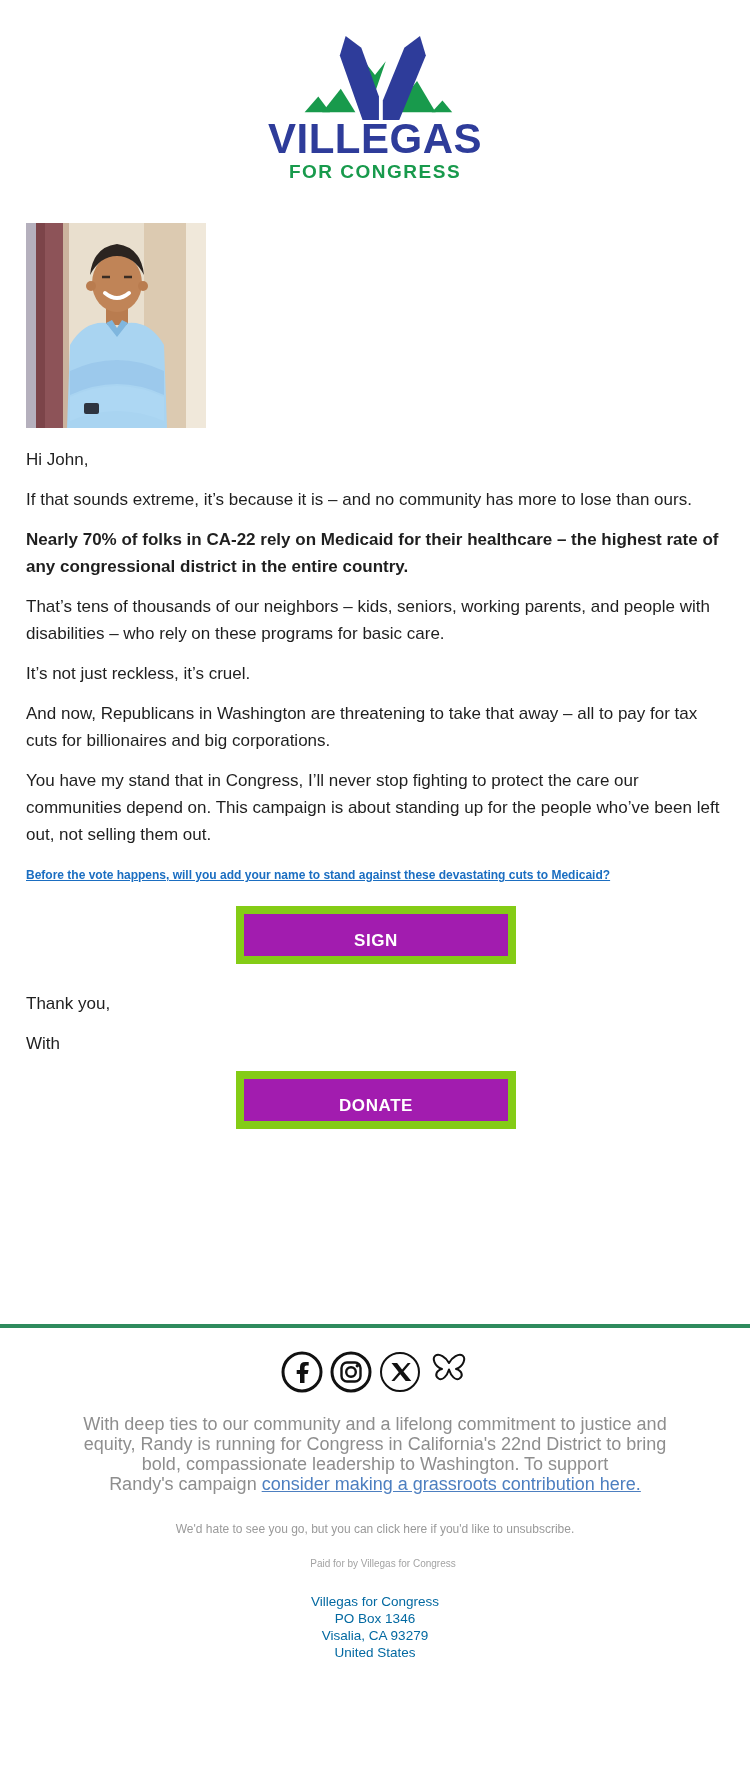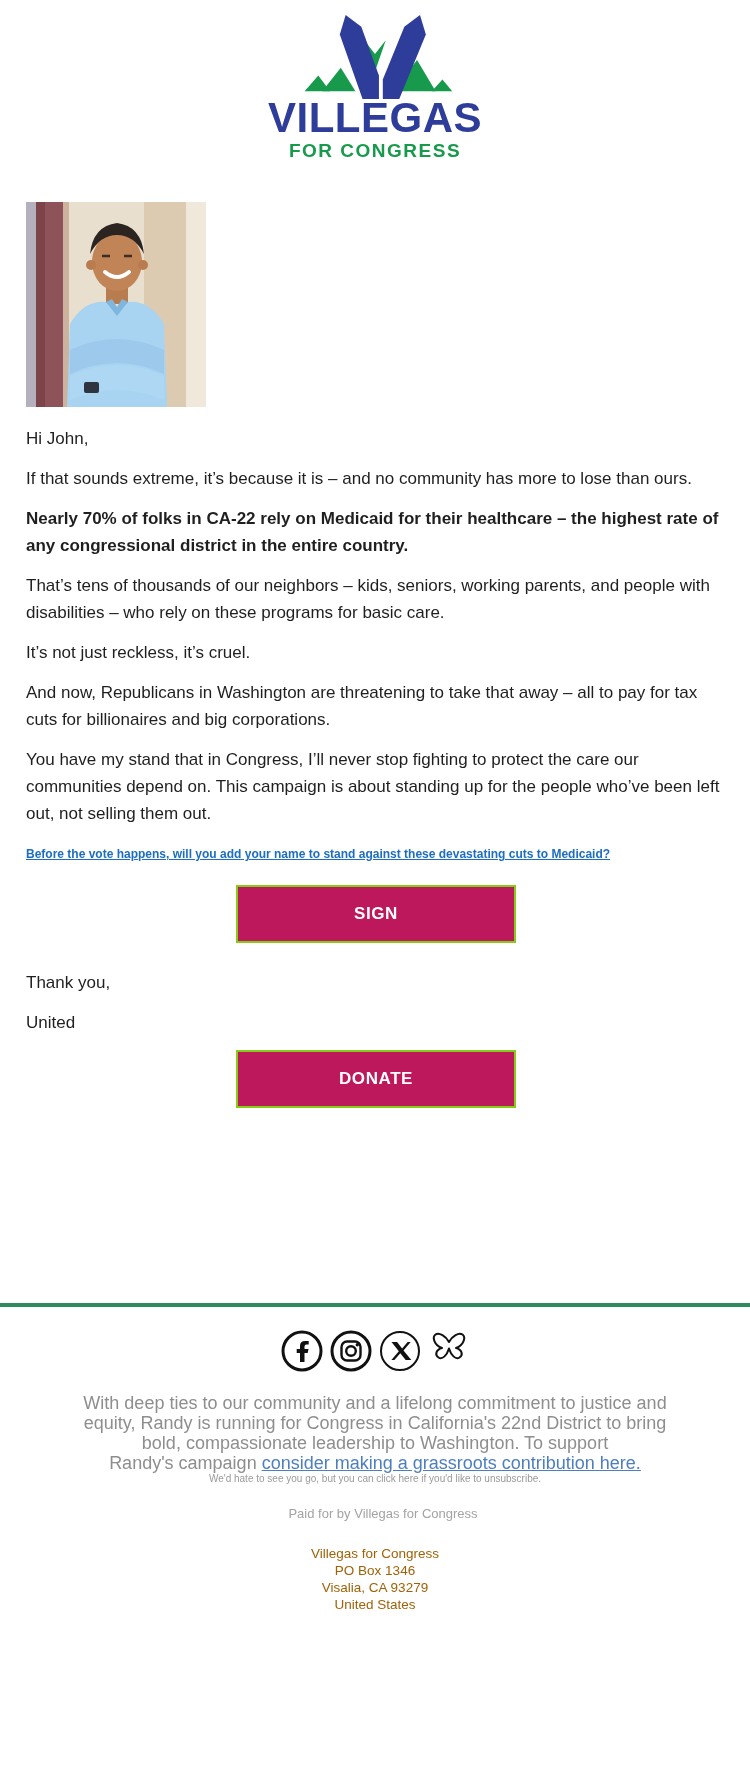--- a/index.html
+++ b/index.html
@@ -1,53 +1,53 @@
 <!DOCTYPE html>
 <html><head>
 <meta charset="utf-8">
 <style>
   * { box-sizing: border-box; }
   html,body { margin:0; padding:0; background:#ffffff; }
   body { font-family:"Liberation Sans", sans-serif; color:#1f1f1f; }
   .email { width:750px; min-height:1773px; margin:0 auto; background:#fff; position:relative; }
 
   
-  .logo-block { padding-top:11px; text-align:center; }
+  .logo-block { padding-top:32px; text-align:center; }
   .logo-mark { display:block; margin:0 auto; width:160px; height:88px; }
   .logo-name { font-size:42px; font-weight:bold; letter-spacing:0.5px; color:#2e3c9a; line-height:1.0; margin-top:-2px; }
   .logo-tagline { font-size:19px; font-weight:bold; letter-spacing:1.5px; color:#189a4c; line-height:1.1; margin-top:2px; }
 
   
   .photo { width:180px; height:205px; margin:40px 0 0 26px; display:block; }
 
   
   .content { padding:18px 24px 0 26px; font-size:17px; line-height:27px; }
   .content p { margin:0 0 13px 0; }
   .content p.bold { font-weight:bold; }
   .cta-link { display:block; margin:4px 0 16px 0; font-size:12px; line-height:29px; font-weight:bold;
               color:#1b6ec1; text-decoration:underline; cursor:pointer; }
   .btn-row { text-align:center; }
-  .btn { display:inline-block; width:280px; height:58px; line-height:54px; background:#be185d;
-         border:2px solid #84cc16; color:#ffffff; font-weight:bold; font-size:17px;
+  .btn { display:inline-block; width:280px; height:58px; line-height:54px; background:#a21caf;
+         border:8px solid #84cc16; color:#ffffff; font-weight:bold; font-size:17px;
          letter-spacing:0.6px; text-align:center; cursor:pointer; }
   .btn-sign { margin:0 0 26px 0; }
   .btn-donate { margin:1px 0 12px 0; }
   .closing { margin-top:0; }
   .spacer-bottom { height:183px; }
 
   
   .divider { height:4px; background:#2e8b5d; width:100%; }
   .footer { text-align:center; }
   .social-row { margin-top:22px; display:flex; justify-content:center; gap:5px; }
   .social-icon { width:44px; height:44px; display:inline-block; cursor:pointer; }
   .about { margin:20px auto 0 auto; max-width:600px; font-size:18px; line-height:20px; color:#8e8e8e; }
   .about a, .about .footer-link { color:#4d7fc0; text-decoration:underline; cursor:pointer; }
-  .unsub { font-size:10px; color:#9a9a9a; }
-  .paidfor { margin-top:22px; font-size:13px; color:#a3a3a3;padding-left:16px; }
-  .address { margin-top:24px; font-size:13.5px; line-height:17px; color:#a16207; padding-bottom:12px; }
+  .unsub { margin-top:28px; font-size:12px; color:#9a9a9a; }
+  .paidfor { margin-top:22px; font-size:10px; color:#a3a3a3;padding-left:16px; }
+  .address { margin-top:24px; font-size:13.5px; line-height:17px; color:#0369a1; padding-bottom:12px; }
 </style>
 </head>
 <body>
 
 <div class="email">
 
   <div class="logo-block">
     <svg class="logo-mark" viewBox="0 0 160 90">
 
       <polygon points="8,82 22,66 34,82" fill="#189a4c"></polygon>
@@ -98,21 +98,21 @@
     <p>And now, Republicans in Washington are threatening to take that away – all to pay for tax cuts for billionaires and big corporations.</p>
     <p>You have my stand that in Congress, I’ll never stop fighting to protect the care our communities depend on. This campaign is about standing up for the people who’ve been left out, not selling them out.</p>
 
     <a class="cta-link">Before the vote happens, will you add your name to stand against these devastating cuts to Medicaid?</a>
 
     <div class="btn-row">
       <div class="btn btn-sign">SIGN</div>
     </div>
 
     <p class="closing">Thank you,</p>
-    <p>United</p>
+    <p>With</p>
 
     <div class="btn-row">
       <div class="btn btn-donate">DONATE</div>
     </div>
   </div>
 
   <div class="spacer-bottom"></div>
 
   <div class="divider"></div>
 

